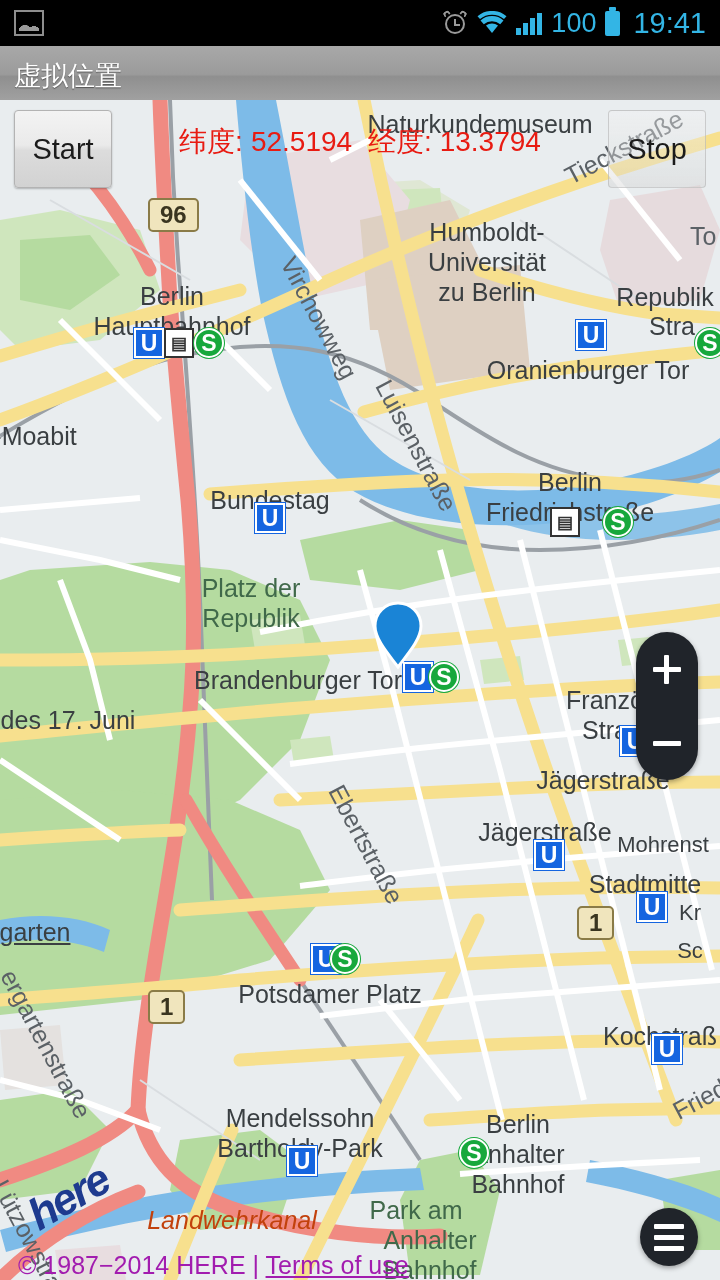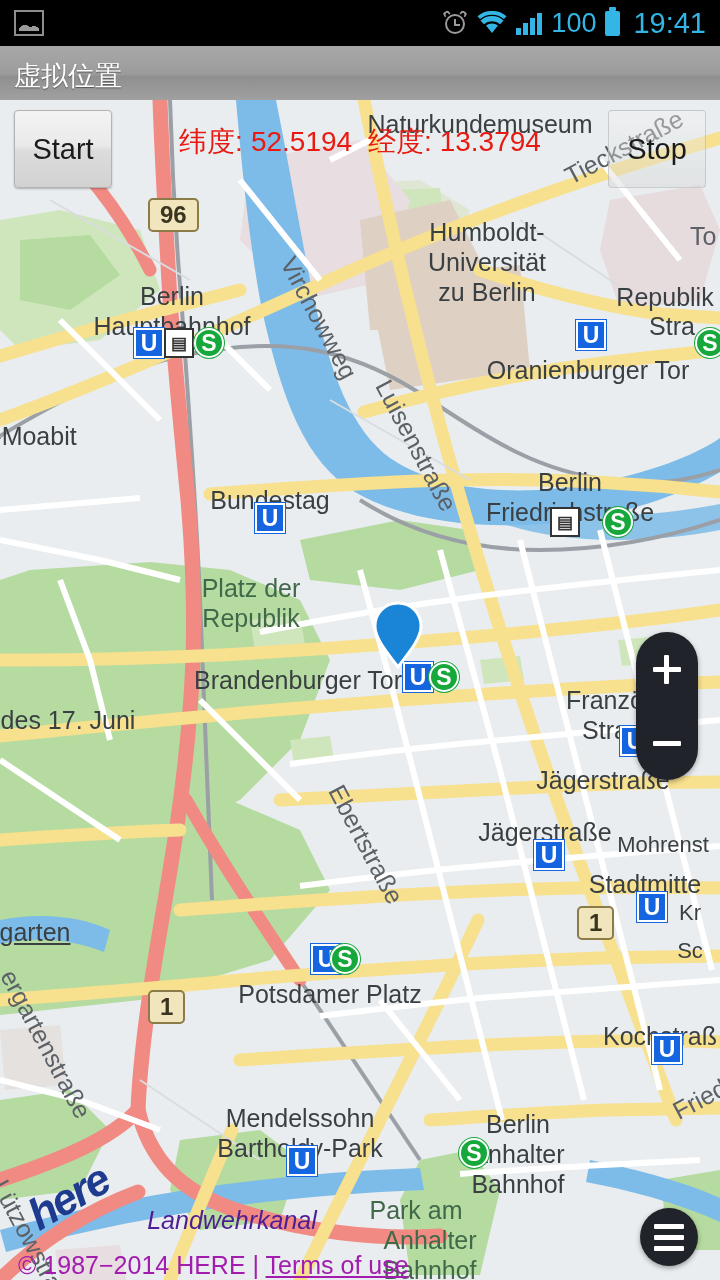--- a/index.html
+++ b/index.html
@@ -129,21 +129,21 @@
   .copyright {
     position:absolute; z-index:45; left:18px; bottom:0px;
     font-size:25px; color:#a21caf; white-space:nowrap;
   }
   .copyright u { text-decoration: underline; }
 
   
   .mlabel { position:absolute; color:#3a3f42; font-size:25px; white-space:nowrap; z-index:12; }
   .mlabel.c { text-align:center; transform:translateX(-50%); }
   .mlabel.park { color:#40694a; }
-  .mlabel.water { color:#4c1d95; font-style:italic; }
+  .mlabel.water { color:#c2410c; font-style:italic; }
   .mlabel.rot { transform-origin: left top; color:#5b6166; }
   .mlabel.sm { font-size:22px; }
 
   
   .badge { position:absolute; z-index:22; width:30px; height:30px; display:flex; align-items:center; justify-content:center;
            font-size:23px; font-weight:bold; font-family:"Liberation Sans", sans-serif; }
   .badge.u { background:#1565e0; color:#fff; border:2px solid #fff; box-shadow:0 0 0 1px #1565e0; }
   .badge.s { background:#17a83c; color:#fff; border-radius:50%; border:2px solid #fff; box-shadow:0 0 0 1px #17a83c; }
   .badge.t { background:#fff; border:2px solid #333; color:#333; font-size:17px; }
 

